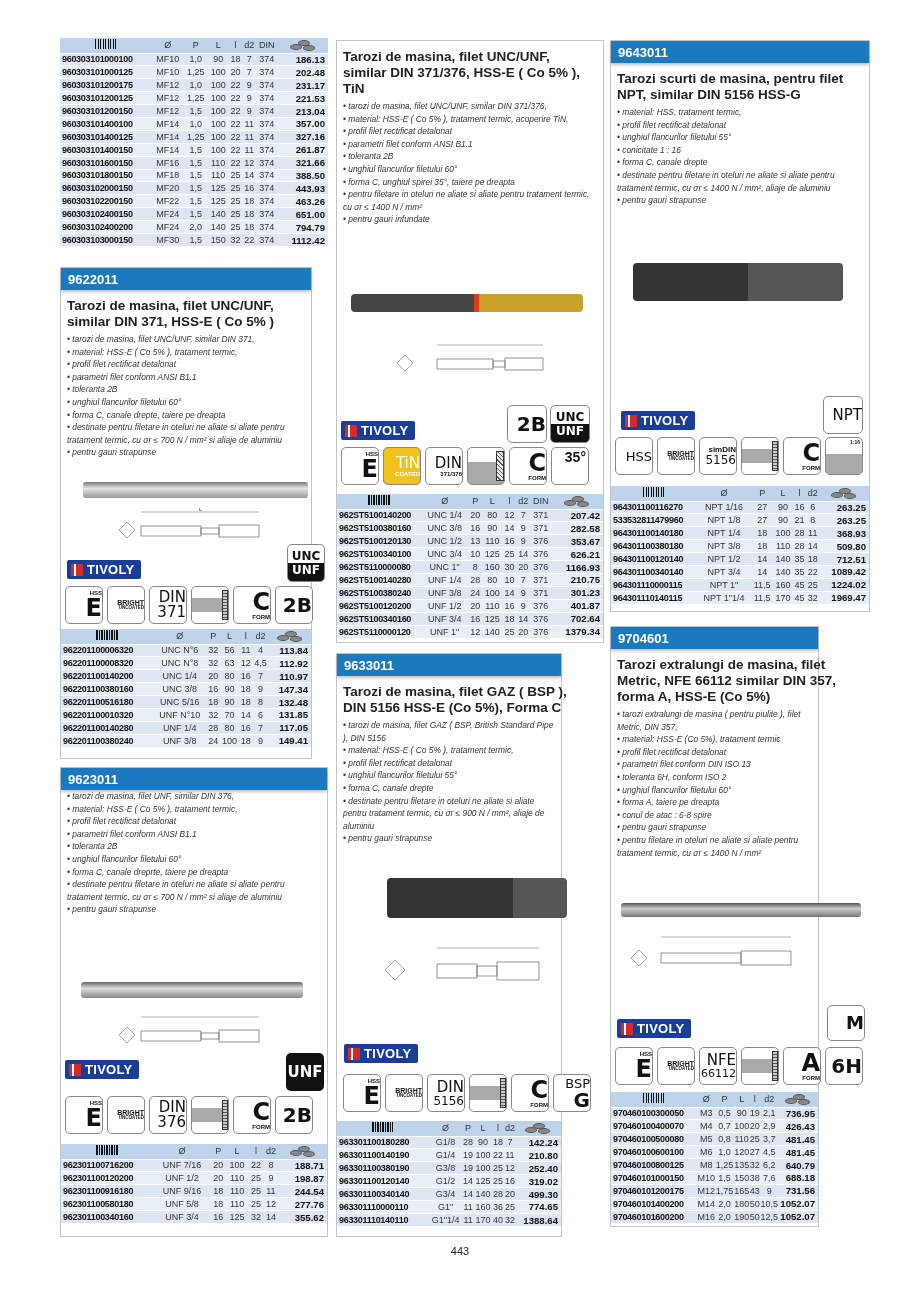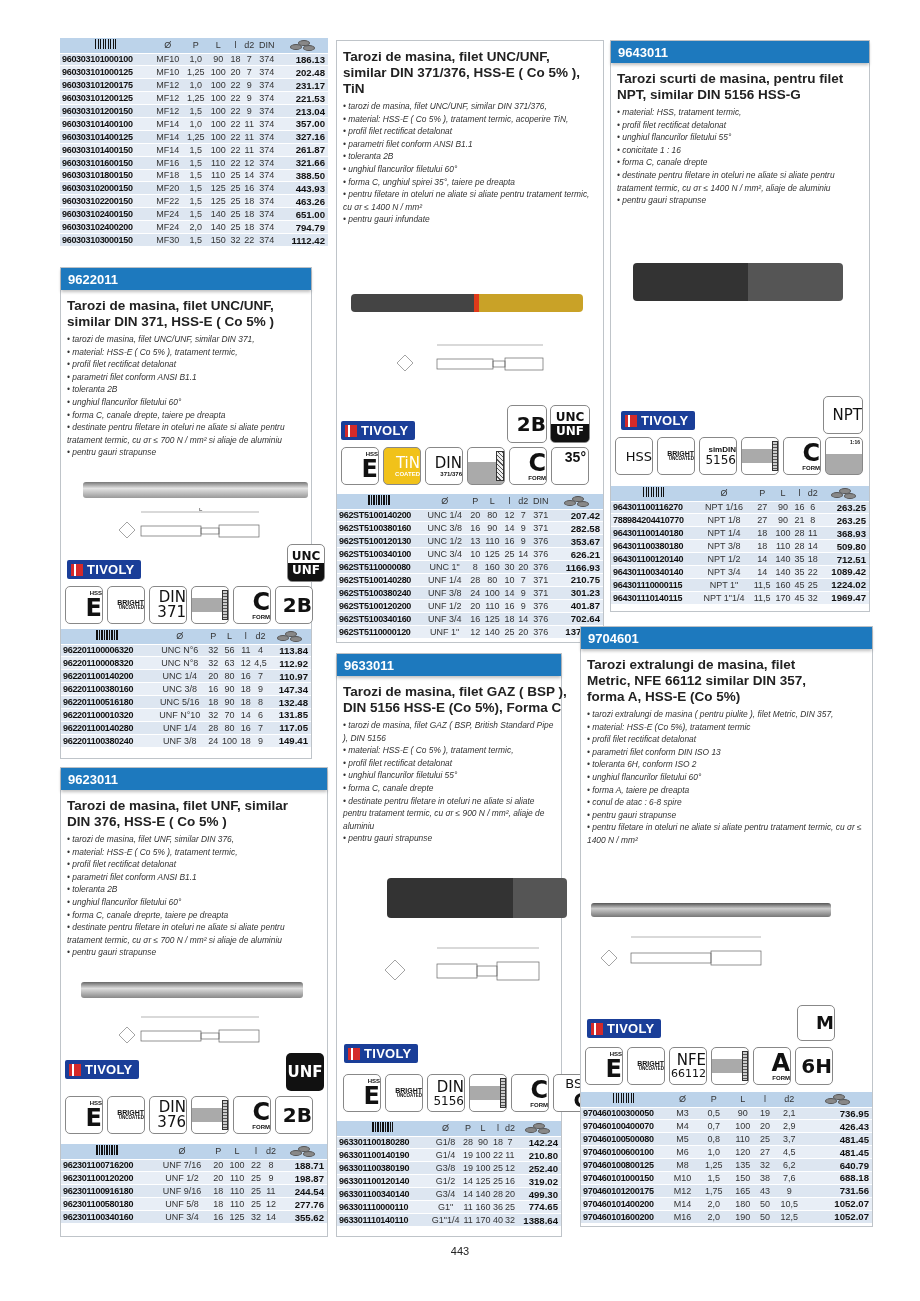--- a/index.html
+++ b/index.html
@@ -344,21 +344,20 @@
           <td>18</td>
           <td>9</td>
           <td class="price">149.41</td>
         </tr>
       </tbody>
   </table>
 </div>
 
 <div class="panel" style="left:60px;top:767px;width:268px;height:470px">
   <div class="hdr">9623011</div>
-  <div class="title" style="width:240px">Tarozi de masina, filet UNF, similar DIN 376, HSS-E ( Co 5% )</div>
   <div class="bullets">
       <div>• tarozi de masina, filet UNF, similar DIN 376,</div>
       <div>• material: HSS-E ( Co 5% ), tratament termic,</div>
       <div>• profil filet rectificat detalonat</div>
       <div>• parametri filet conform ANSI B1.1</div>
       <div>• toleranta 2B</div>
       <div>• unghiul flancurilor filetului 60°</div>
       <div>• forma C,  canale dreprte, taiere pe dreapta</div>
       <div>• destinate pentru filetare in oteluri ne aliate si aliate pentru tratament termic, cu σr ≤ 700 N / mm² si aliaje de aluminiu</div>
       <div>• pentru gauri strapunse</div>
@@ -826,21 +825,21 @@
         <tr>
           <td class="code">964301100116270</td>
           <td>NPT 1/16</td>
           <td>27</td>
           <td>90</td>
           <td>16</td>
           <td>6</td>
           <td class="price">263.25</td>
         </tr>
         <tr>
-          <td class="code">788984204410770</td>
+          <td class="code">533532811479960</td>
           <td>NPT 1/8</td>
           <td>27</td>
           <td>90</td>
           <td>21</td>
           <td>8</td>
           <td class="price">263.25</td>
         </tr>
         <tr>
           <td class="code">964301100140180</td>
           <td>NPT 1/4</td>
@@ -892,21 +891,21 @@
           <td>11,5</td>
           <td>170</td>
           <td>45</td>
           <td>32</td>
           <td class="price">1969.47</td>
         </tr>
       </tbody>
   </table>
 </div>
 
-<div class="panel" style="left:580px;top:626px;width:293px;height:601px">
+<div class="panel" style="left:610px;top:626px;width:209px;height:601px">
   <div class="hdr">9704601</div>
   <div class="title" style="width:245px">Tarozi extralungi de masina, filet Metric, NFE 66112 similar DIN 357, forma A, HSS-E (Co 5%)</div>
   <div class="bullets">
       <div>• tarozi extralungi de masina ( pentru piulite ), filet Metric, DIN 357,</div>
       <div>• material: HSS-E (Co 5%), tratament termic</div>
       <div>• profil filet rectificat detalonat</div>
       <div>• parametri filet conform DIN ISO 13</div>
       <div>• toleranta 6H, conform ISO 2</div>
       <div>• unghiul flancurilor filetului 60°</div>
       <div>• forma A,  taiere pe dreapta</div>

